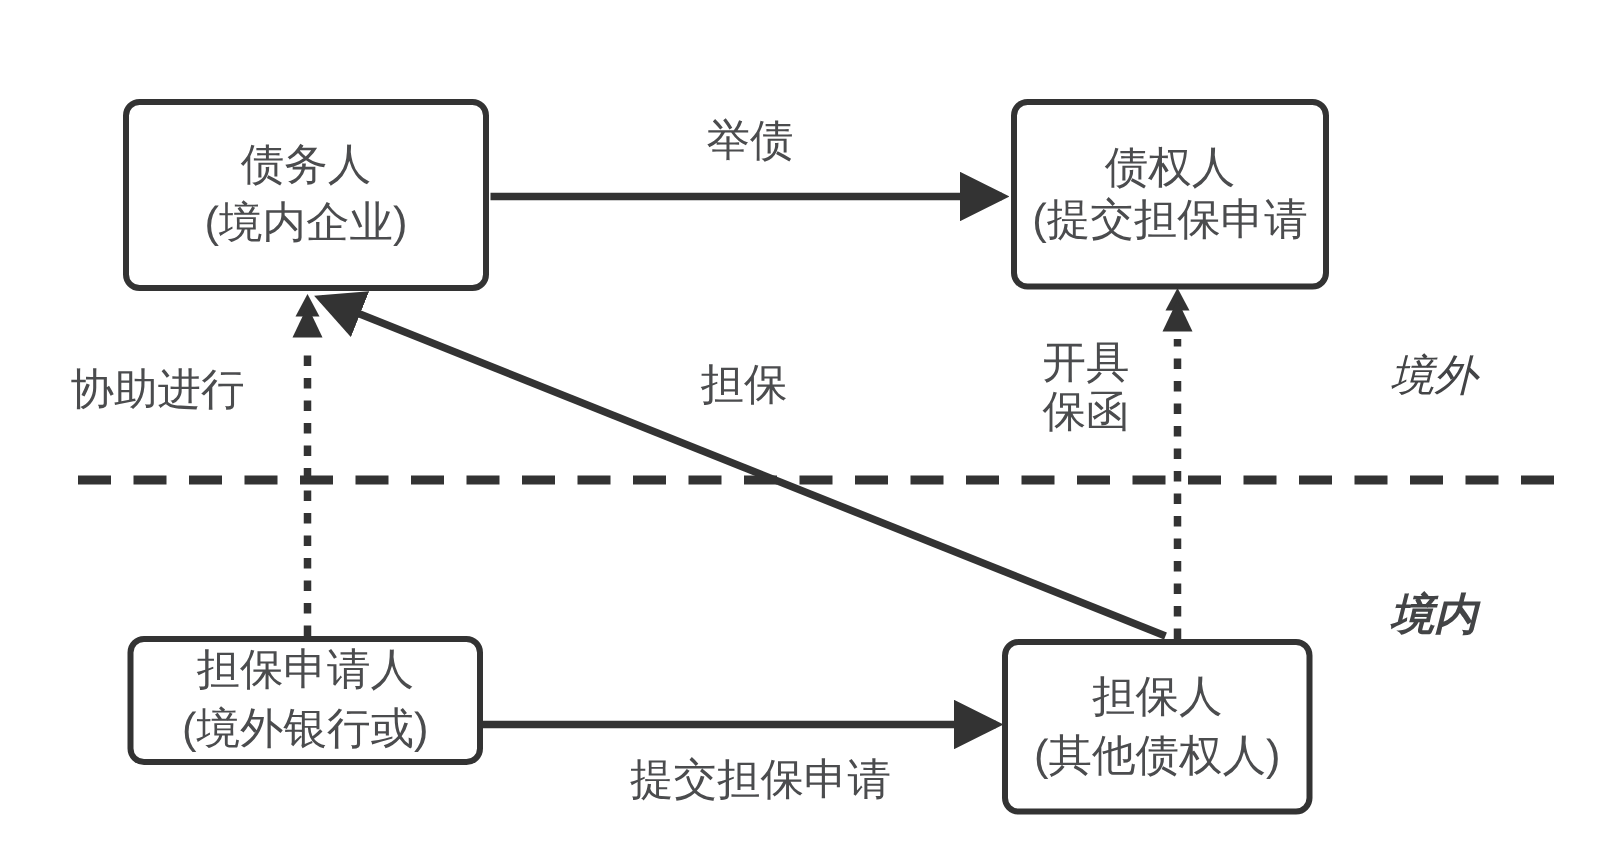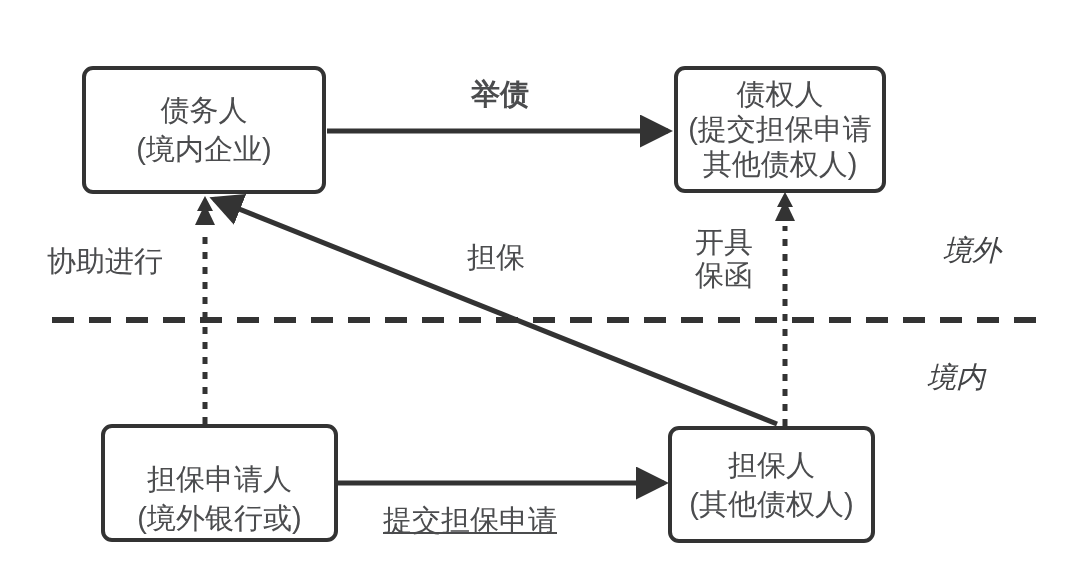--- a/index.html
+++ b/index.html
@@ -10,39 +10,39 @@
   .connector-layer { position:absolute; left:0; top:0; width:1080px; height:573px; }
 
   .node {
     position:absolute; box-sizing:border-box;
     border:4px solid #333333; border-radius:11px; background:#ffffff;
     display:flex; flex-direction:column; align-items:center; justify-content:center;
     color:#4b4c4e; font-size:29px; line-height:1.34; text-align:center;
   }
   #node-debtor    { left:82px;  top:66px;  width:244px; height:128px; }
   #node-creditor  { left:674px; top:66px;  width:212px; height:127px; line-height:1.2; }
-  #node-applicant { left:101px;  top:424px; width:237px; height:118px;justify-content:flex-end; }
+  #node-applicant { left:85px;  top:424px; width:237px; height:86px; }
   #node-guarantor { left:668px; top:426px; width:207px; height:117px; }
 
   .edge-label {
     position:absolute; color:#4b4c4e; font-size:29px; text-align:center;
     line-height:33px; white-space:nowrap;
   }
-  #label-borrow    { left:430px; top:78px;  width:140px;font-weight:bold; }
+  #label-borrow    { left:430px; top:78px;  width:140px; }
   #label-guarantee { left:436px; top:241px; width:120px; }
   #label-issue     { left:688px; top:226px; width:72px;  }
-  #label-assist    { left:33px;  top:245px; width:144px; }
-  #label-submit    { left:372px; top:504px; width:196px;text-decoration:underline; }
+  #label-assist    { left:33px;  top:245px; width:144px;font-family:Liberation Mono, monospace; }
+  #label-submit    { left:409px; top:504px; width:196px; }
 
   .region-label {
     position:absolute; font-style:italic; font-size:29px; color:#434446;
     white-space:nowrap;
   }
-  #label-overseas { left:927px; top:231px;margin-left:16px; }
-  #label-domestic { left:927px; top:358px; }
+  #label-overseas { left:927px; top:231px; }
+  #label-domestic { left:927px; top:390px;font-weight:bold; }
 </style>
 </head>
 <body>
 
 <div class="canvas">
 
   <svg class="connector-layer" viewBox="0 0 1080 573" xmlns="http://www.w3.org/2000/svg">
     <defs>
       <marker id="arrowhead" viewBox="0 0 10 10" refX="8.5" refY="5" markerWidth="6.6" markerHeight="6.6" orient="auto-start-reverse">
         <path d="M0 0 L10 5 L0 10 z" fill="#333333"></path>
@@ -71,21 +71,20 @@
   </svg>
 
   <div class="node" id="node-debtor">
     <div>债务人</div>
     <div>(境内企业)</div>
   </div>
 
   <div class="node" id="node-creditor">
     <div>债权人</div>
     <div>(提交担保申请</div>
-    <div>其他债权人)</div>
   </div>
 
   <div class="node" id="node-applicant">
     <div>担保申请人</div>
     <div>(境外银行或)</div>
   </div>
 
   <div class="node" id="node-guarantor">
     <div>担保人</div>
     <div>(其他债权人)</div>

